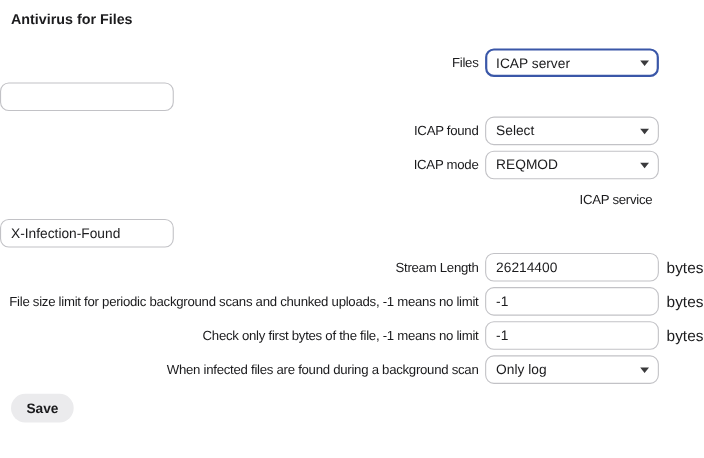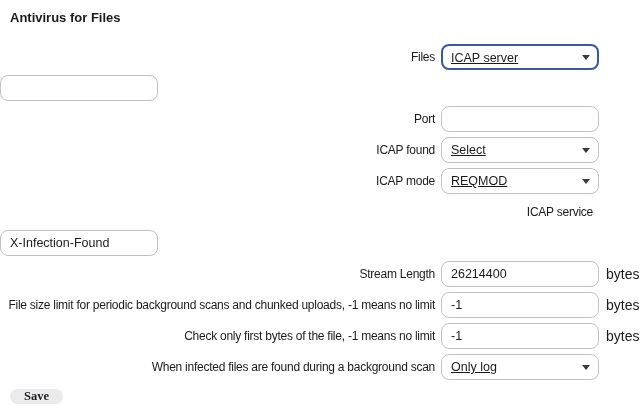--- a/index.html
+++ b/index.html
@@ -49,21 +49,20 @@
     font-size:12.5px;
     color:var(--text);
     padding:0 9px;
     outline:none;
     display:block;
   }
   select.control{
     appearance:none;-webkit-appearance:none;-moz-appearance:none;
     padding-right:30px;
     line-height:24px;
-    text-decoration:underline;
   }
   select.control.focused{
     border:2px solid var(--focus);
     padding-left:8px;
   }
   .caret{
     position:absolute;right:9px;top:50%;
     margin-top:-2px;
     width:0;height:0;pointer-events:none;
     border-left:4px solid transparent;
@@ -72,26 +71,26 @@
   }
   .suffix{
     flex:0 0 41px;width:41px;
     padding-left:7px;
     font-size:14px;
     white-space:nowrap;
     color:var(--text);
   }
   .save-btn{
     margin:4px 0 0 10px;
-    height:15px;
+    height:26px;
     padding:0 14px;
     border:none;
     border-radius:13px;
     background:var(--save-bg);
-    font-family:Liberation Serif, serif;
+    font-family:Liberation Sans, sans-serif;
     font-size:12.5px;
     font-weight:600;
     color:var(--text);
     cursor:pointer;
   }
 </style>
 </head>
 <body>
 
 <h1 class="page-title">Antivirus for Files</h1>
@@ -100,27 +99,20 @@
   <div id="form-rows">
       <div class="row">
         <label>Files</label>
         <div class="field">
           <select class="control focused"><option>ICAP server</option></select>
           <span class="caret"></span>
         </div>
         <span class="suffix"></span>
       </div>
       <div class="row">
-        <div class="field">
-          <input type="text" class="control" style="">
-        </div>
-        <span class="suffix"></span>
-      </div>
-      <div class="row">
-        <label>Port</label>
         <div class="field">
           <input type="text" class="control" style="">
         </div>
         <span class="suffix"></span>
       </div>
       <div class="row">
         <label>ICAP found</label>
         <div class="field">
           <select class="control"><option>Select</option></select>
           <span class="caret"></span>

